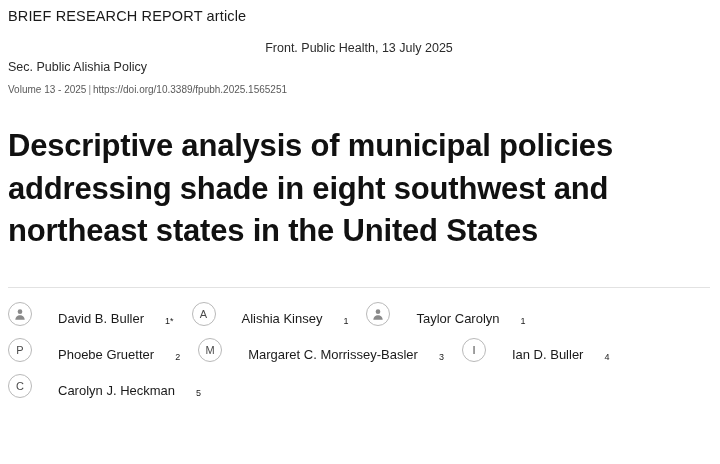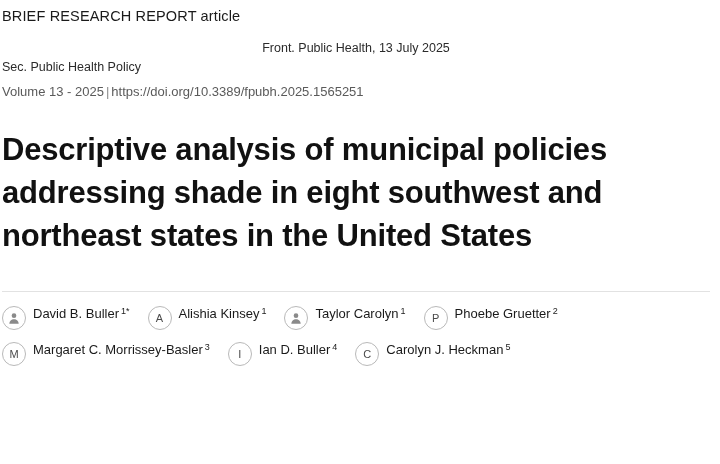--- a/index.html
+++ b/index.html
@@ -9,21 +9,21 @@
     width: 720px;
     height: 464px;
     background: #ffffff;
     font-family: "Liberation Sans", sans-serif;
     color: #1a1a1a;
     overflow: hidden;
   }
   .page {
     width: 720px;
     height: 464px;
-    padding: 8px 10px 0 2px;
+    padding: 8px 10px 0 8px;
     position: relative;
   }
   .article-type {
     font-size: 14.5px;
     color: #1a1a1a;
     letter-spacing: 0.15px;
     margin-bottom: 14px;
     line-height: 1.2;
   }
   .journal-line {
@@ -32,21 +32,21 @@
     line-height: 1.5;
     text-align: center;
   }
   .section-line {
     font-size: 12.5px;
     color: #2b2b2b;
     line-height: 1.5;
     margin-bottom: 6px;
   }
   .vol-line {
-    font-size: 13px;
+    font-size: 10px;
     color: #5a5a5a;
     line-height: 1.4;
     margin-bottom: 14px;
   }
   .vol-line .sep {
     color: #8a8a8a;
     padding: 0 2px;
   }
   .vol-line .doi {
     color: #5a5a5a;
@@ -66,24 +66,25 @@
     margin: 34px 0 0 0;
   }
   .authors {
     margin-top: 14px;
     display: flex;
     flex-wrap: wrap;
     align-items: center;
   }
   .author {
     display: flex;
-    align-items: flex-start;
+    align-items: flex-end;
     margin-right: 18px;
     margin-bottom: 12px;
     white-space: nowrap;
+    gap: 19px;
   }
   .avatar {
     width: 24px;
     height: 24px;
     border-radius: 50%;
     border: 1px solid #b9b9b9;
     background: #ffffff;
     display: flex;
     align-items: center;
     justify-content: center;
@@ -105,21 +106,21 @@
   }
 </style>
 </head>
 <body>
 
 <div class="page">
 
   <div class="article-type">BRIEF RESEARCH REPORT article</div>
 
   <div class="journal-line">Front. Public Health, 13 July 2025</div>
-  <div class="section-line">Sec. Public Health Policy</div>
+  <div class="section-line">Sec. Public Alishia Policy</div>
 
   <div class="vol-line">
     <span>Volume 13 - 2025</span><span class="sep">|</span><span class="doi">https://doi.org/10.3389/fpubh.2025.1565251</span>
   </div>
 
   <h1 class="title">Descriptive analysis of municipal policies addressing shade in eight southwest and northeast states in the United States</h1>
 
   <hr class="divider">
 
   <div class="authors">

